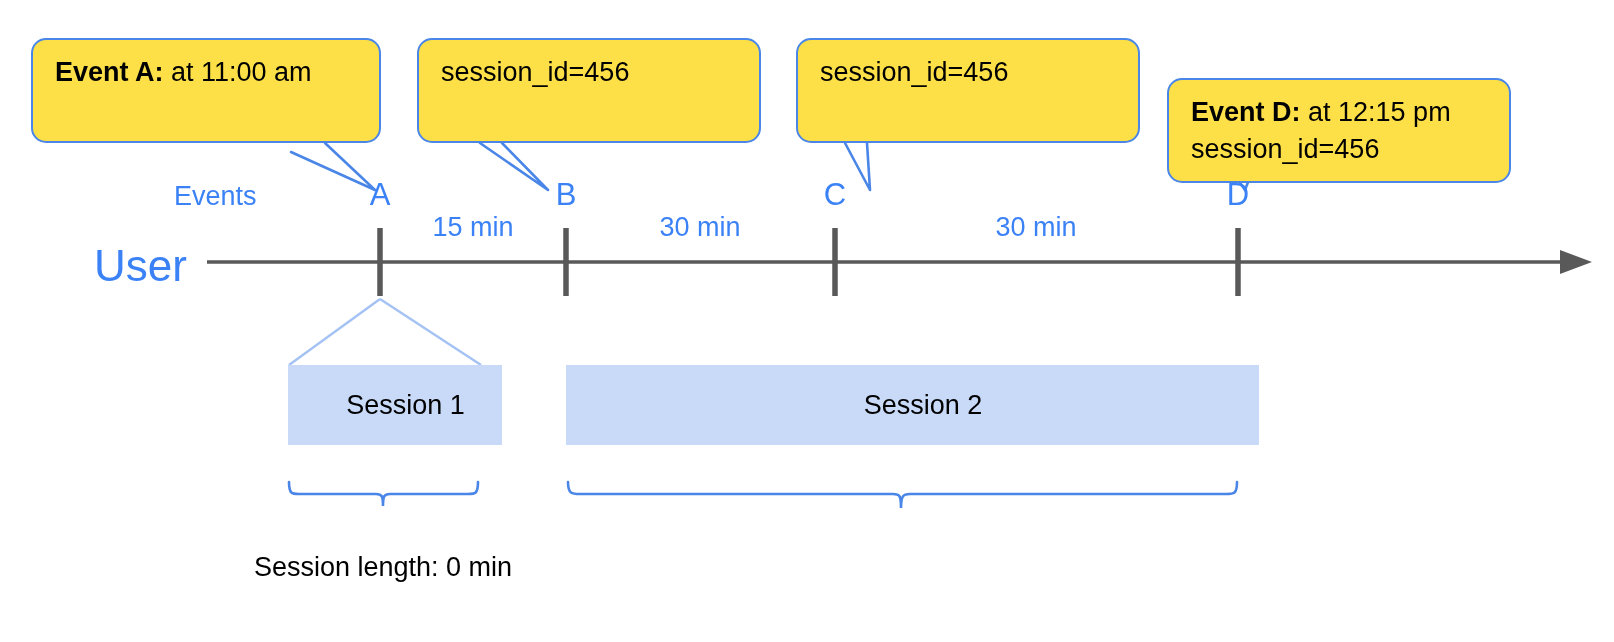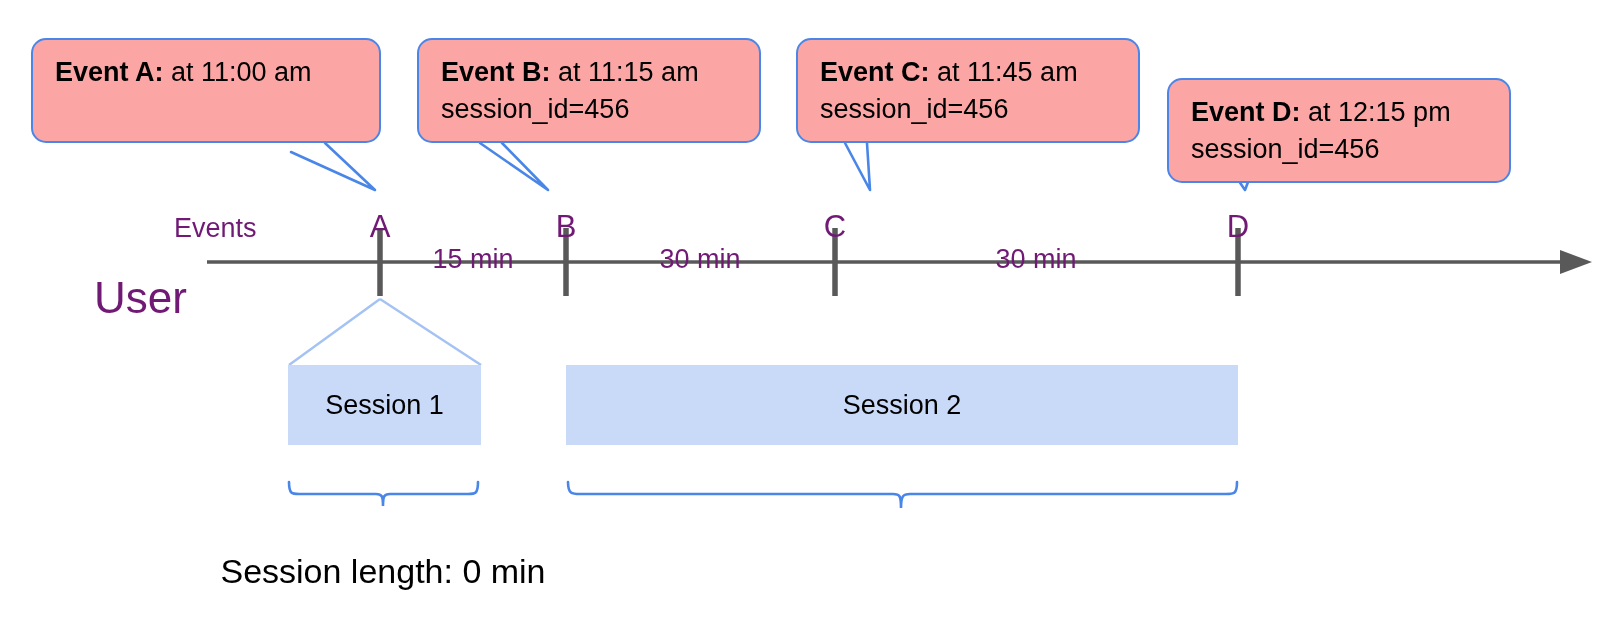--- a/index.html
+++ b/index.html
@@ -21,35 +21,34 @@
     top: 0;
     width: 1614px;
     height: 642px;
     pointer-events: none;
   }
   .callout {
     position: absolute;
     box-sizing: border-box;
     border: 2.6px solid #4a86e8;
     border-radius: 15px;
-    background: #fca5a5;
+    background: #fde047;
     padding: 14px 16px 10px 22px;
     font-size: 27px;
     line-height: 1.38;
     color: #000000;
     z-index: 3;
   }
   .callout .line1 { white-space: nowrap; }
   .callout .line2 { white-space: nowrap; }
   .callout b { font-weight: bold; }
   .tl-label {
     position: absolute;
-    color: #701a75;
+    color: #3b82f6;
     white-space: nowrap;
-    margin-top: 32px;
   }
   .axis-name {
     font-size: 44px;
   }
   .row-name {
     font-size: 27px;
   }
   .event-letter {
     font-size: 31px;
     text-align: center;
@@ -60,51 +59,46 @@
   }
   .session-box {
     position: absolute;
     background: #c9daf8;
     display: flex;
     align-items: center;
     justify-content: center;
     font-size: 27px;
     color: #000000;
     z-index: 2;
+    padding-left: 21px;
   }
   .len-label {
     position: absolute;
-    font-size: 34px;
+    font-size: 27px;
     color: #000000;
     white-space: nowrap;
     text-align: center;
   }
 </style>
 </head>
 <body>
 
 <div id="canvas">
 
   <div class="callout" style="left:31px; top:38px; width:350px; height:105px;">
     <div class="line1">
       <b>Event A:</b><span> at 11:00 am</span>
     </div>
   </div>
 
   <div class="callout" style="left:417px; top:38px; width:344px; height:105px;">
-    <div class="line1">
-      <b>Event B:</b><span> at 11:15 am</span>
-    </div>
     <div class="line2">session_id=456</div>
   </div>
 
   <div class="callout" style="left:796px; top:38px; width:344px; height:105px;">
-    <div class="line1">
-      <b>Event C:</b><span> at 11:45 am</span>
-    </div>
     <div class="line2">session_id=456</div>
   </div>
 
   <div class="callout" style="left:1167px; top:38px; width:344px; height:105px;margin-top:40px;">
     <div class="line1">
       <b>Event D:</b><span> at 12:15 pm</span>
     </div>
     <div class="line2">session_id=456</div>
   </div>
 

